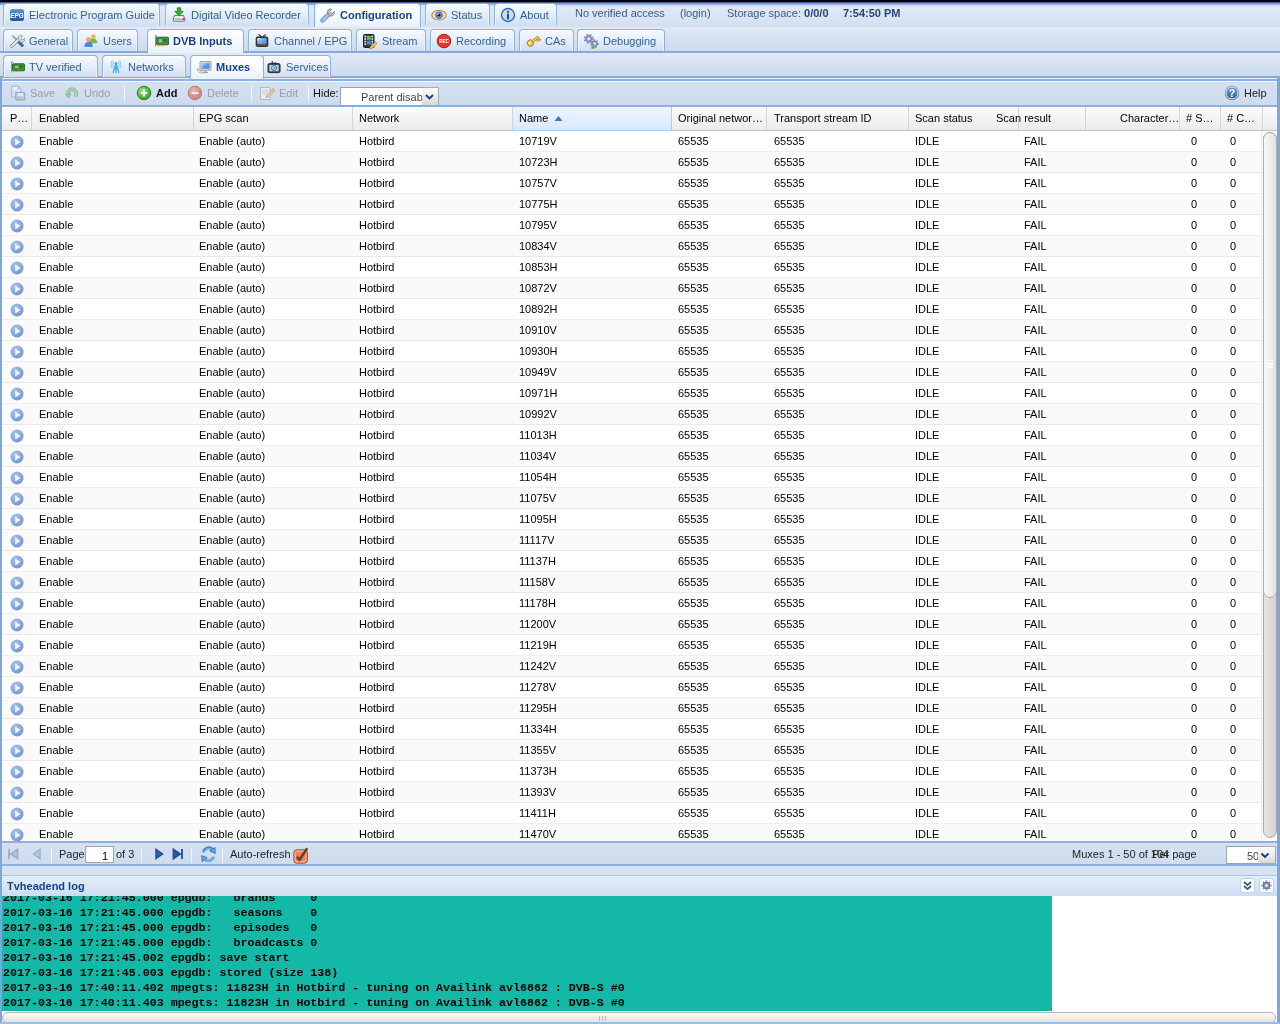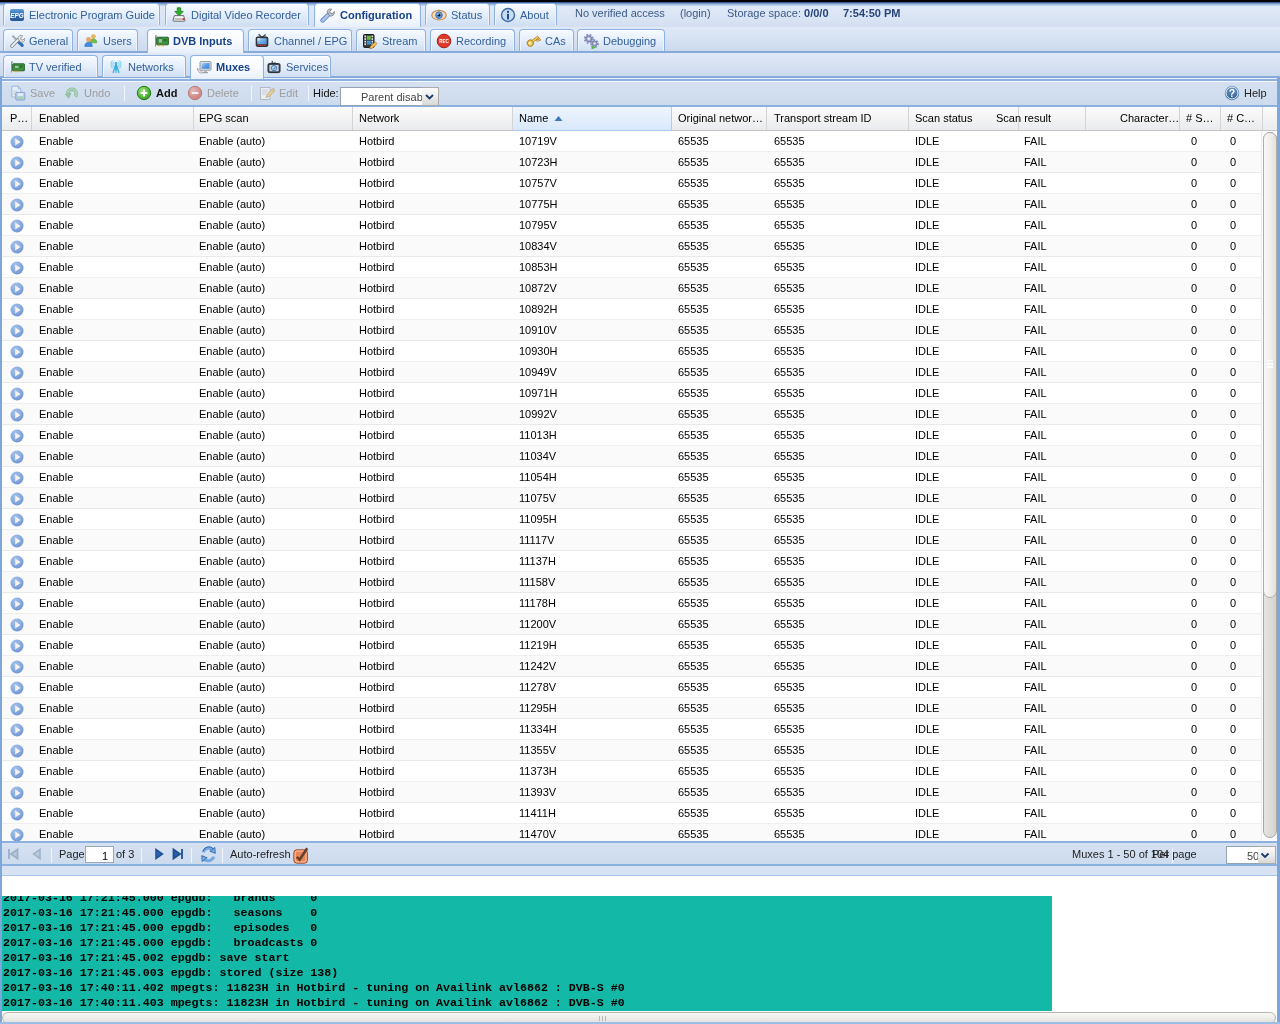--- a/index.html
+++ b/index.html
@@ -1253,20 +1253,36 @@
  <div class="combo" style="left:1226px;top:2.5px;width:33px;height:18px">
         <span class="cbtx">50</span>
       </div>
  <div class="ctrig" style="left:1258px;top:2.5px;width:18px;height:18px"><svg width="14" height="16" viewBox="0 0 14 16">
           <path d="M3.5 6.5 L7 10 L10.5 6.5" fill="none" stroke="#1a3a6b" stroke-width="1.8"></path>
         </svg></div>
 </div>
 <div id="split"></div>
 
 <div id="logpanel">
+ <div id="loghead">
+        <span style="position:absolute;left:7px;top:4px">Tvheadend log</span>
+  <div style="position:absolute;left:1240px;top:2px;width:15px;height:15px;background:#fff;border:1px solid #bcd2ee;border-radius:3px"><svg width="13" height="13" viewBox="0 0 13 13">
+            <g fill="none" stroke="#2a6291" stroke-width="1.8">
+              <path d="M3 3 L6.5 6 L10 3"></path>
+              <path d="M3 7 L6.5 10 L10 7"></path>
+            </g>
+          </svg></div>
+  <div style="position:absolute;left:1259px;top:2px;width:15px;height:15px;background:#fff;border:1px solid #bcd2ee;border-radius:3px"><svg width="13" height="13" viewBox="0 0 13 13">
+            <circle cx="6.5" cy="6.5" r="3.4" fill="#8890c4" stroke="#5a64a0"></circle>
+            <circle cx="6.5" cy="6.5" r="1.2" fill="#fff"></circle>
+            <g stroke="#8890c4" stroke-width="1.6">
+              <path d="M6.5 1.2 V3 M6.5 10 V11.8 M1.2 6.5 H3 M10 6.5 H11.8 M2.8 2.8 L4 4 M9 9 L10.2 10.2 M10.2 2.8 L9 4 M4 9 L2.8 10.2"></path>
+            </g>
+          </svg></div>
+ </div>
  <div id="logbody">
   <div class="logline" style="top:-5px">2017-03-16 17:21:45.000 epgdb:   brands     0</div>
   <div class="logline" style="top:10px">2017-03-16 17:21:45.000 epgdb:   seasons    0</div>
   <div class="logline" style="top:25px">2017-03-16 17:21:45.000 epgdb:   episodes   0</div>
   <div class="logline" style="top:40px">2017-03-16 17:21:45.000 epgdb:   broadcasts 0</div>
   <div class="logline" style="top:55px">2017-03-16 17:21:45.002 epgdb: save start</div>
   <div class="logline" style="top:70px">2017-03-16 17:21:45.003 epgdb: stored (size 138)</div>
   <div class="logline" style="top:85px">2017-03-16 17:40:11.402 mpegts: 11823H in Hotbird - tuning on Availink avl6862 : DVB-S #0</div>
   <div class="logline" style="top:100px">2017-03-16 17:40:11.403 mpegts: 11823H in Hotbird - tuning on Availink avl6862 : DVB-S #0</div>
  </div>

